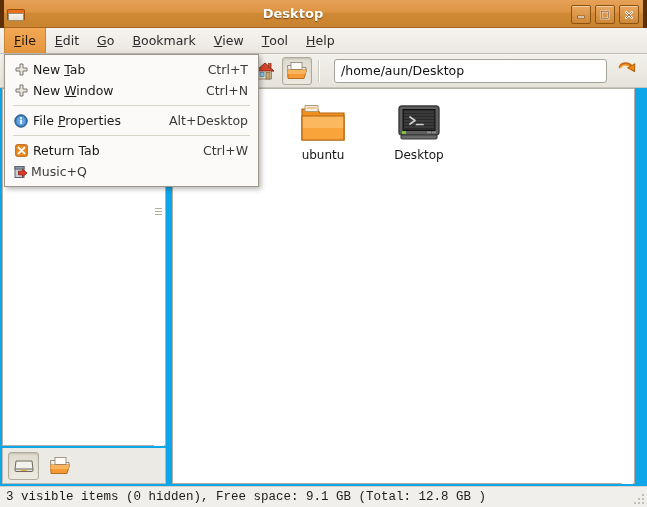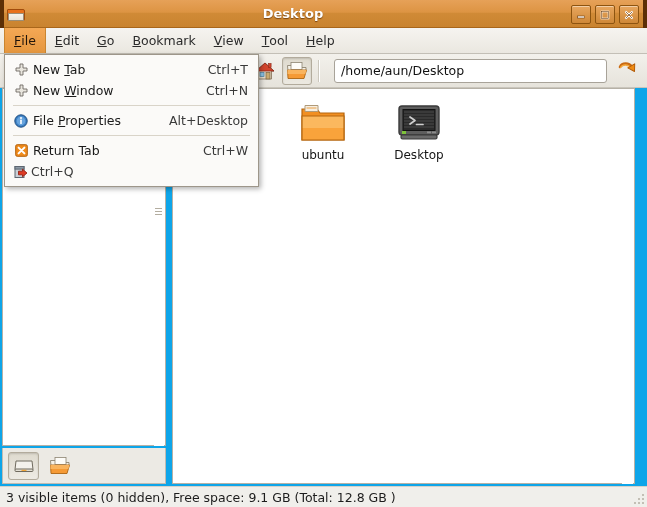--- a/index.html
+++ b/index.html
@@ -172,21 +172,21 @@
   .fv-scroll {
     position:absolute; right:1px; top:1px; width:11px; height:394px; background:#fff;
   }
 
   
   .statusbar {
     position:absolute; left:0; top:486px; width:647px; height:21px;
     background:#f0efeb;
     border-top:1px solid #d6d2c9;
     display:flex; align-items:center; padding-left:6px;
-    font-size:12.5px; color:#1d1d1d;
+    font-size:12.5px; color:#1d1d1d;font-family:Liberation Mono, monospace;
   }
   .resize-grip { position:absolute; right:3px; bottom:3px; width:12px; height:12px; }
   .resize-grip i { position:absolute; background:#c3bfb5; width:2px; height:2px; }
 
   
   .dropdown {
     position:absolute; left:4px; top:54px; width:255px;
     background:#fbfaf8;
     border:1px solid #9d968a;
     box-shadow: 2px 2px 5px rgba(0,0,0,.30);
@@ -463,18 +463,18 @@
     </div>
 
     <div class="dd-row">
       <span class="dd-ico">
         <svg width="14" height="14" viewBox="0 0 14 14">
           <rect x="1" y="1.5" width="9" height="11" fill="#c9cfd6" stroke="#5d6670" stroke-width="1"></rect>
           <rect x="1" y="1.5" width="9" height="2.6" fill="#8d99a6" stroke="#5d6670" stroke-width="1"></rect>
           <path d="M13 8 L8.5 4.2 L8.5 6.2 L4.5 6.2 L4.5 9.8 L8.5 9.8 L8.5 11.8 Z" fill="#dd3a24" stroke="#962113" stroke-width="0.9" stroke-linejoin="round"></path>
         </svg>
       </span>
-      <span class="dd-accel">Ctrl+Q</span>
+      <span class="dd-accel">Music+Q</span>
     </div>
 
   </div>
 
 </div>
 
 </body></html>

